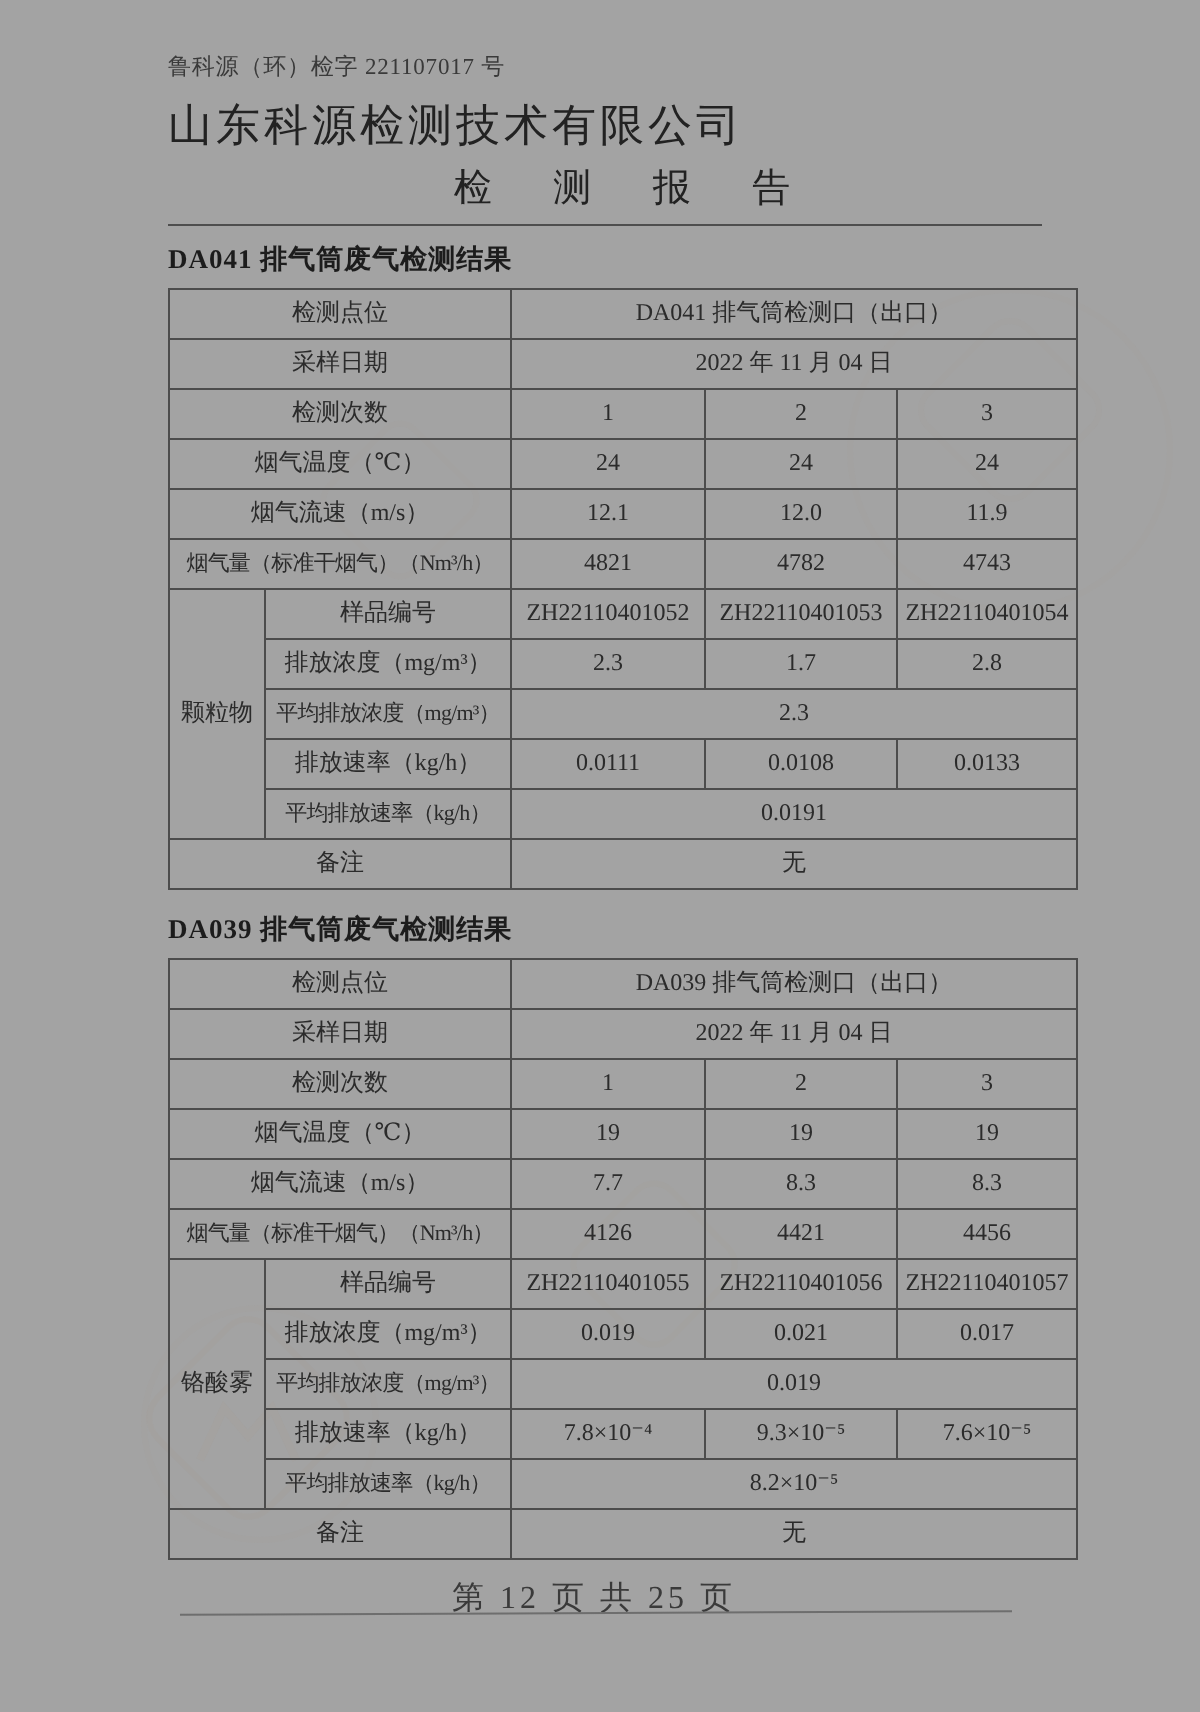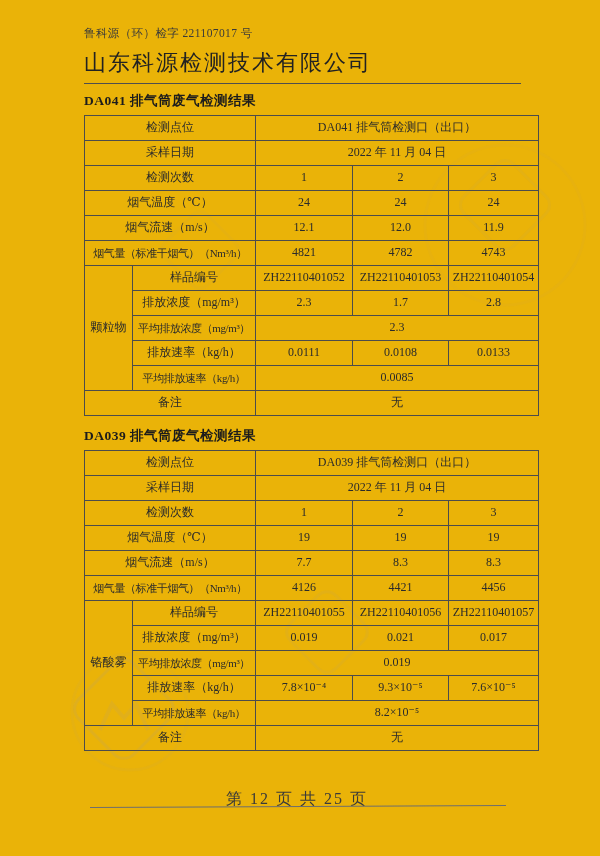--- a/index.html
+++ b/index.html
@@ -3,21 +3,21 @@
 <meta charset="utf-8">
 <style>
   html,body { margin:0; padding:0; }
   body {
     width:600px; height:856px;
     background:#e9e7e3;
     font-family:"Liberation Serif","DejaVu Serif",serif;
   }
   .page {
     position:relative; width:600px; height:856px;
-    background:#eab308; overflow:hidden; color:#2d2d2d;
+    background:#a3a3a3; overflow:hidden; color:#2d2d2d;
   }
   .wm { position:absolute; left:0; top:0; pointer-events:none; }
   .content { position:absolute; left:84px; top:26px; width:454px; }
   .doc-number { font-size:11.5px; letter-spacing:0.4px; color:#3a3a3a; }
   .company {
     font-size:22px; letter-spacing:2px;
     margin-top:7px; color:#222;
   }
   .report-title {
     text-align:center; font-size:19px; letter-spacing:13px;
@@ -67,20 +67,21 @@
       <circle cx="505" cy="225" r="80" opacity="0.05"></circle>
     </g>
   </svg>
 
   <div class="content">
 
     <div class="doc-number">鲁科源（环）检字 221107017 号</div>
 
     <div class="company">山东科源检测技术有限公司</div>
 
+    <div class="report-title">检 测 报 告</div>
 
     <div class="head-rule"></div>
 
     <div class="section-title">DA041 排气筒废气检测结果</div>
 
     <table>
       <colgroup>
         <col style="width:48px">
           <col style="width:123px">
         <col style="width:97px">
@@ -138,21 +139,21 @@
           <td colspan="3">2.3</td>
         </tr>
         <tr>
           <td>排放速率（kg/h）</td>
           <td>0.0111</td>
           <td>0.0108</td>
           <td>0.0133</td>
         </tr>
         <tr>
           <td class="tight">平均排放速率（kg/h）</td>
-          <td colspan="3">0.0085</td>
+          <td colspan="3">0.0191</td>
         </tr>
         <tr>
           <td colspan="2">备注</td>
           <td colspan="3">无</td>
         </tr>
       </tbody>
     </table>
 
     <div class="section-title second">DA039 排气筒废气检测结果</div>
 

